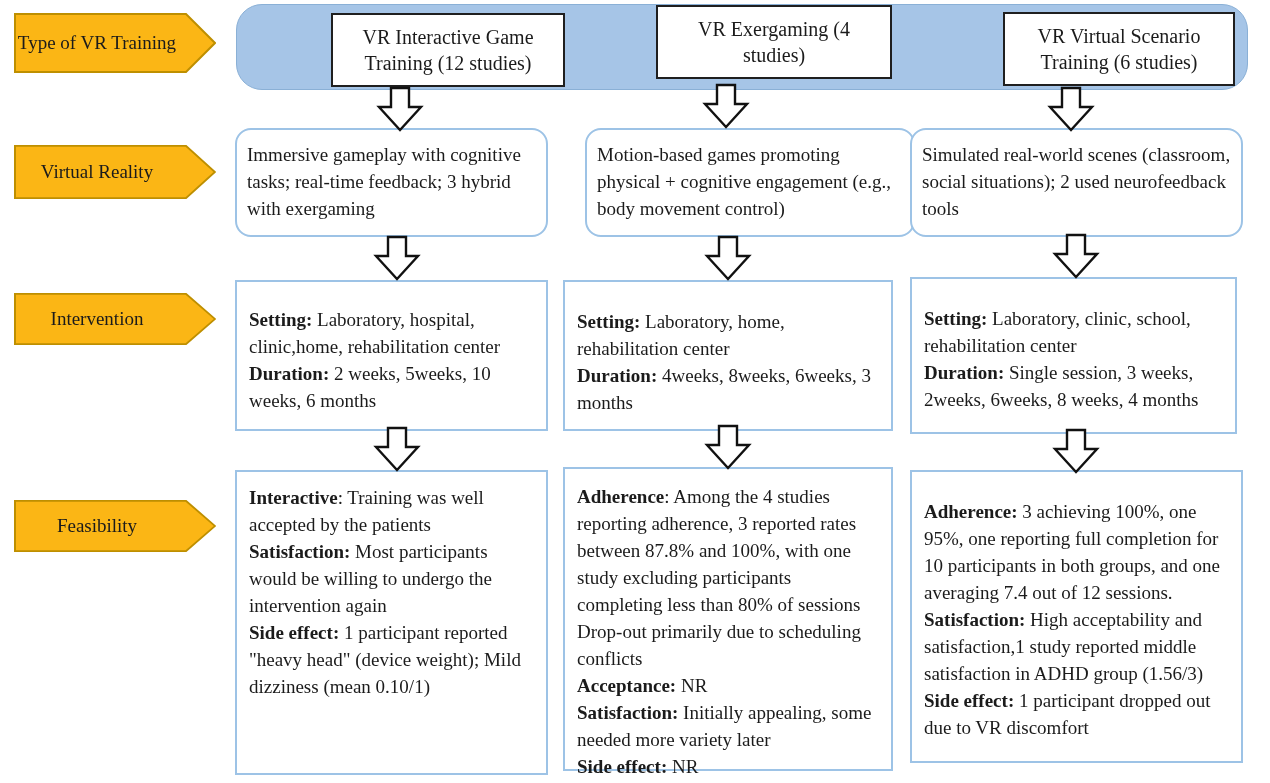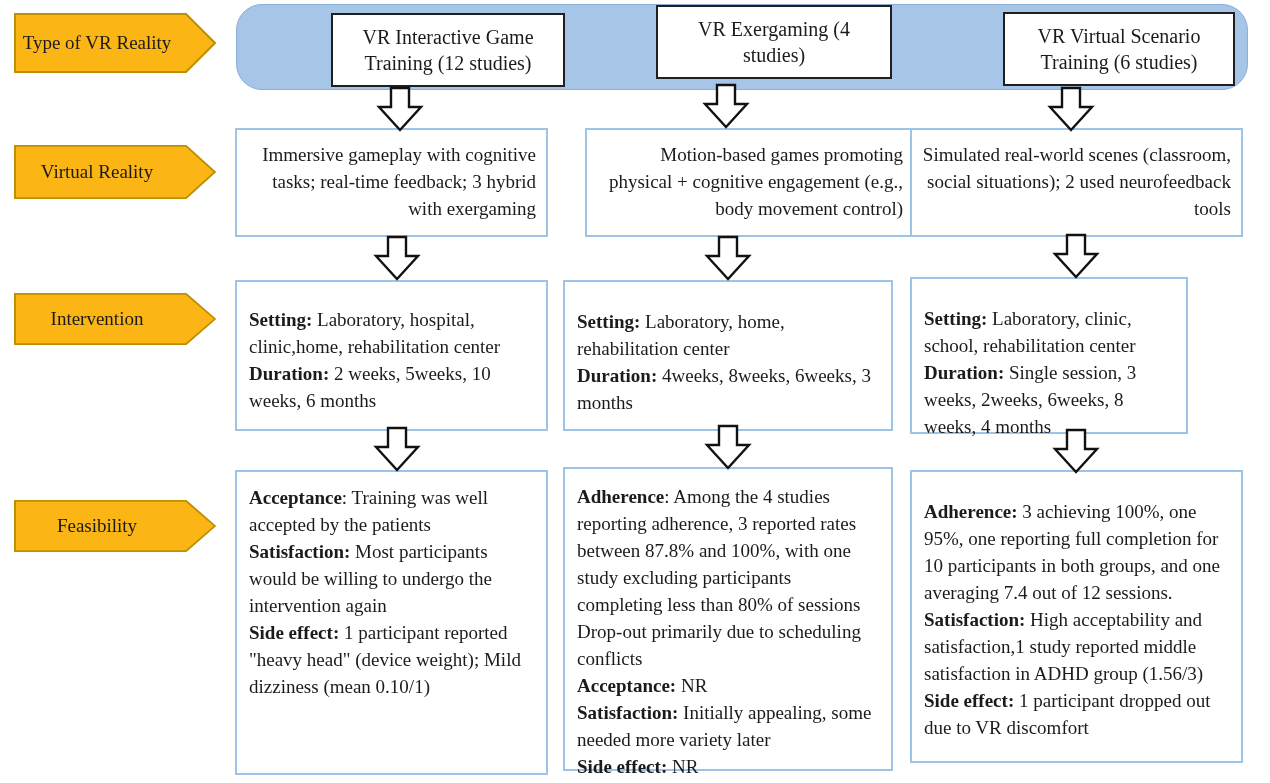--- a/index.html
+++ b/index.html
@@ -22,40 +22,40 @@
   .label-arrow polygon{fill:var(--label-fill,#FBB615);stroke:var(--label-border,#BE8F00);stroke-width:2;}
   .label-text{
     position:absolute;inset:0;padding-right:36px;display:flex;align-items:center;justify-content:center;
     text-align:center;font-size:19px;line-height:1.25;
   }
   .box{
     position:absolute;background:#ffffff;border:2px solid var(--box-border,#9DC3E6);
     box-sizing:border-box;z-index:1;
   }
   .vr-box{
-    display:flex;align-items:center;justify-content:center;text-align:right;
-    font-size:19px;line-height:1.42;padding:12px 10px;
+    display:flex;align-items:center;justify-content:center;text-align:left;
+    font-size:19px;line-height:1.42;padding:12px 10px;border-radius:16px;
   }
   .info-box{font-size:19px;line-height:27px;padding:12px 15px 0 12px;text-align:left;}
   .info-box b{font-weight:bold;}
   .down-arrow{position:absolute;width:58px;height:46px;z-index:4;}
   .down-arrow path{fill:#ffffff;stroke:var(--arrow-outline,#111111);stroke-width:2.4;stroke-linejoin:miter;}
 </style>
 </head>
 <body>
 
 <div class="canvas">
 
   <div class="top-bar"></div>
 
   <div class="label-arrow" style="left:14px;top:13px;width:202px;height:60px">
     <svg viewBox="0 0 202 60" preserveAspectRatio="none">
       <polygon points="1,1 172,1 201,30 172,59 1,59"></polygon>
     </svg>
-    <div class="label-text">Type of VR Reality</div>
+    <div class="label-text">Type of VR Training</div>
   </div>
 
   <div class="label-arrow" style="left:14px;top:145px;width:202px;height:54px">
     <svg viewBox="0 0 202 60" preserveAspectRatio="none">
       <polygon points="1,1 172,1 201,30 172,59 1,59"></polygon>
     </svg>
     <div class="label-text">Virtual Reality</div>
   </div>
 
   <div class="label-arrow" style="left:14px;top:293px;width:202px;height:52px">
@@ -81,27 +81,27 @@
   <div class="box vr-box" style="left:910px;top:128px;width:333px;height:109px">Simulated real-world scenes (classroom, social situations); 2 used neurofeedback tools</div>
 
   <div class="box info-box" style="left:235px;top:280px;width:313px;height:151px;padding-top:24px">
       <div class="info-item"><b>Setting:</b> Laboratory, hospital, clinic,home, rehabilitation center</div>
       <div class="info-item"><b>Duration:</b> 2 weeks, 5weeks, 10 weeks, 6 months</div>
     </div>
   <div class="box info-box" style="left:563px;top:280px;width:330px;height:151px;padding-top:26px">
       <div class="info-item"><b>Setting:</b> Laboratory, home, rehabilitation center</div>
       <div class="info-item"><b>Duration:</b> 4weeks, 8weeks, 6weeks, 3 months</div>
     </div>
-  <div class="box info-box" style="left:910px;top:277px;width:278px;height:157px;padding-top:26px">
+  <div class="box info-box" style="left:910px;top:277px;width:327px;height:157px;padding-top:26px">
       <div class="info-item"><b>Setting:</b> Laboratory, clinic, school, rehabilitation center</div>
       <div class="info-item"><b>Duration:</b> Single session, 3 weeks, 2weeks, 6weeks, 8 weeks, 4 months</div>
     </div>
 
   <div class="box info-box" style="left:235px;top:470px;width:313px;height:305px;padding-top:12px">
-      <div class="info-item"><b>Acceptance</b>: Training was well accepted by the patients</div>
+      <div class="info-item"><b>Interactive</b>: Training was well accepted by the patients</div>
       <div class="info-item"><b>Satisfaction:</b> Most participants would be willing to undergo the intervention again</div>
       <div class="info-item"><b>Side effect:</b> 1 participant reported "heavy head" (device weight); Mild dizziness (mean 0.10/1)</div>
     </div>
   <div class="box info-box" style="left:563px;top:467px;width:330px;height:304px;padding-top:14px">
       <div class="info-item"><b>Adherence</b>: Among the 4 studies reporting adherence, 3 reported rates between 87.8% and 100%, with one study excluding participants completing less than 80% of sessions</div>
       <div class="info-item">Drop-out primarily due to scheduling conflicts</div>
       <div class="info-item"><b>Acceptance:</b> NR</div>
       <div class="info-item"><b>Satisfaction:</b> Initially appealing, some needed more variety later</div>
       <div class="info-item"><b>Side effect:</b> NR</div>
     </div>

